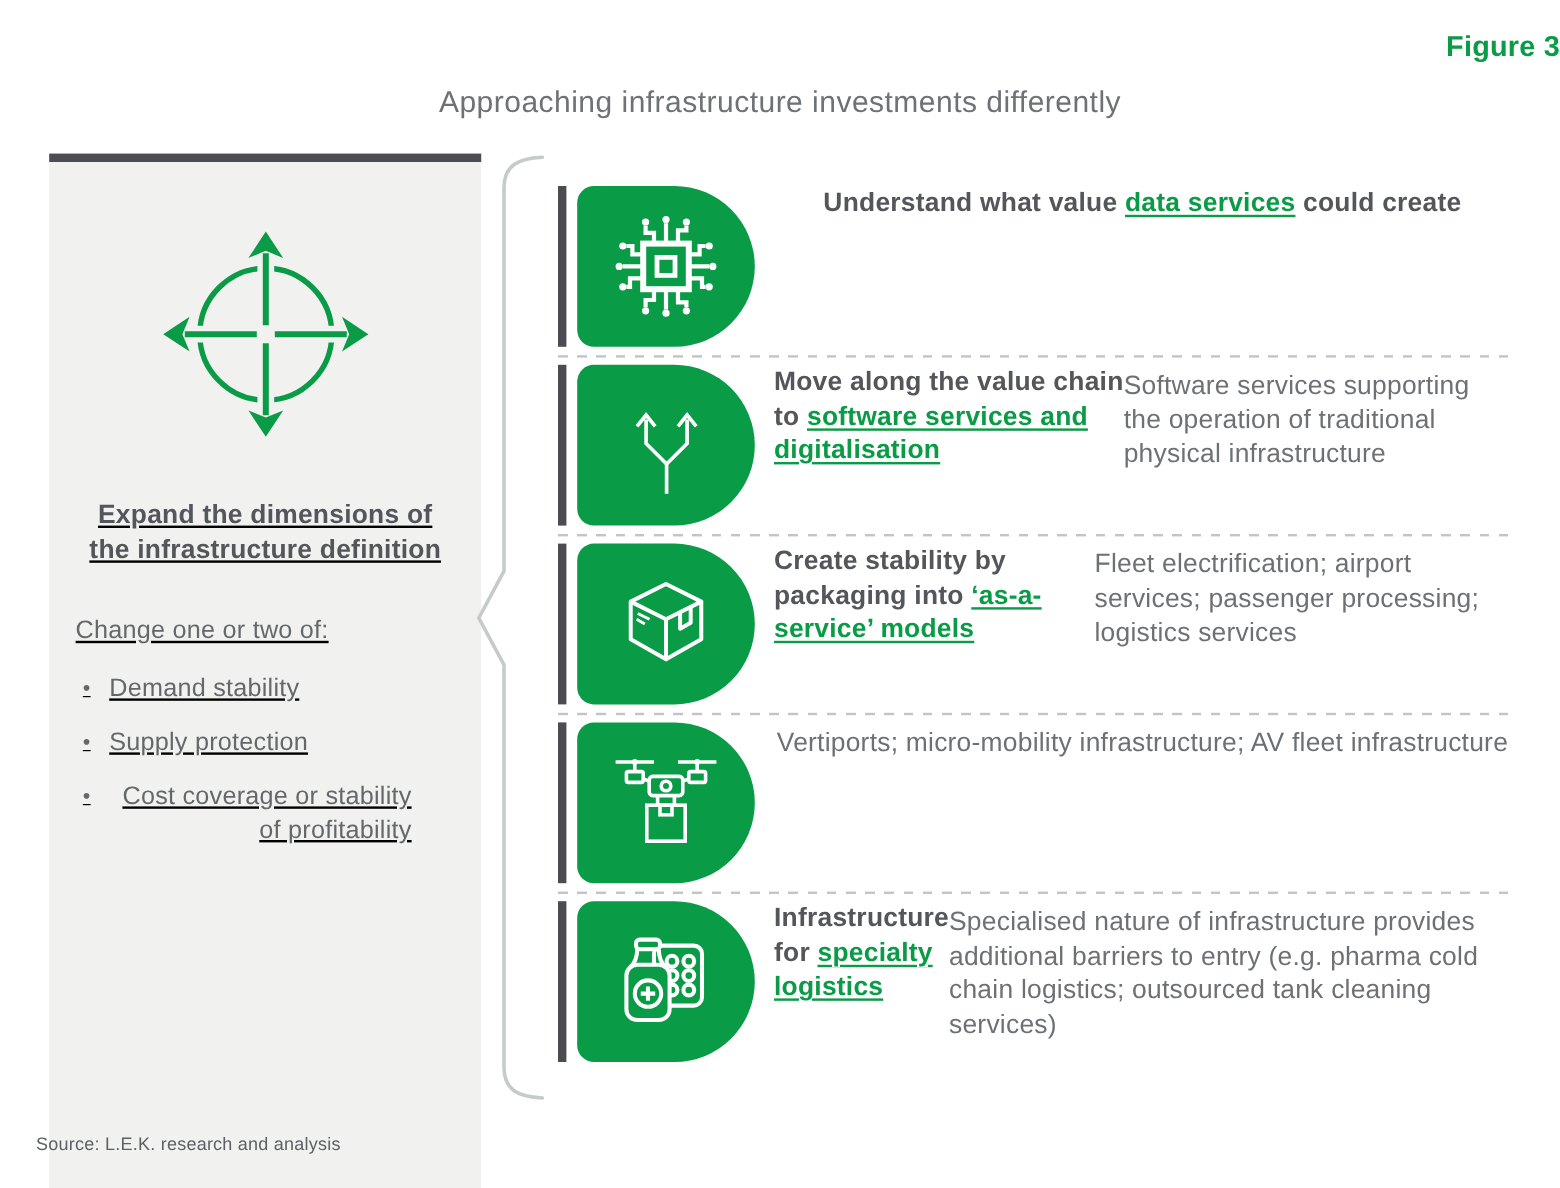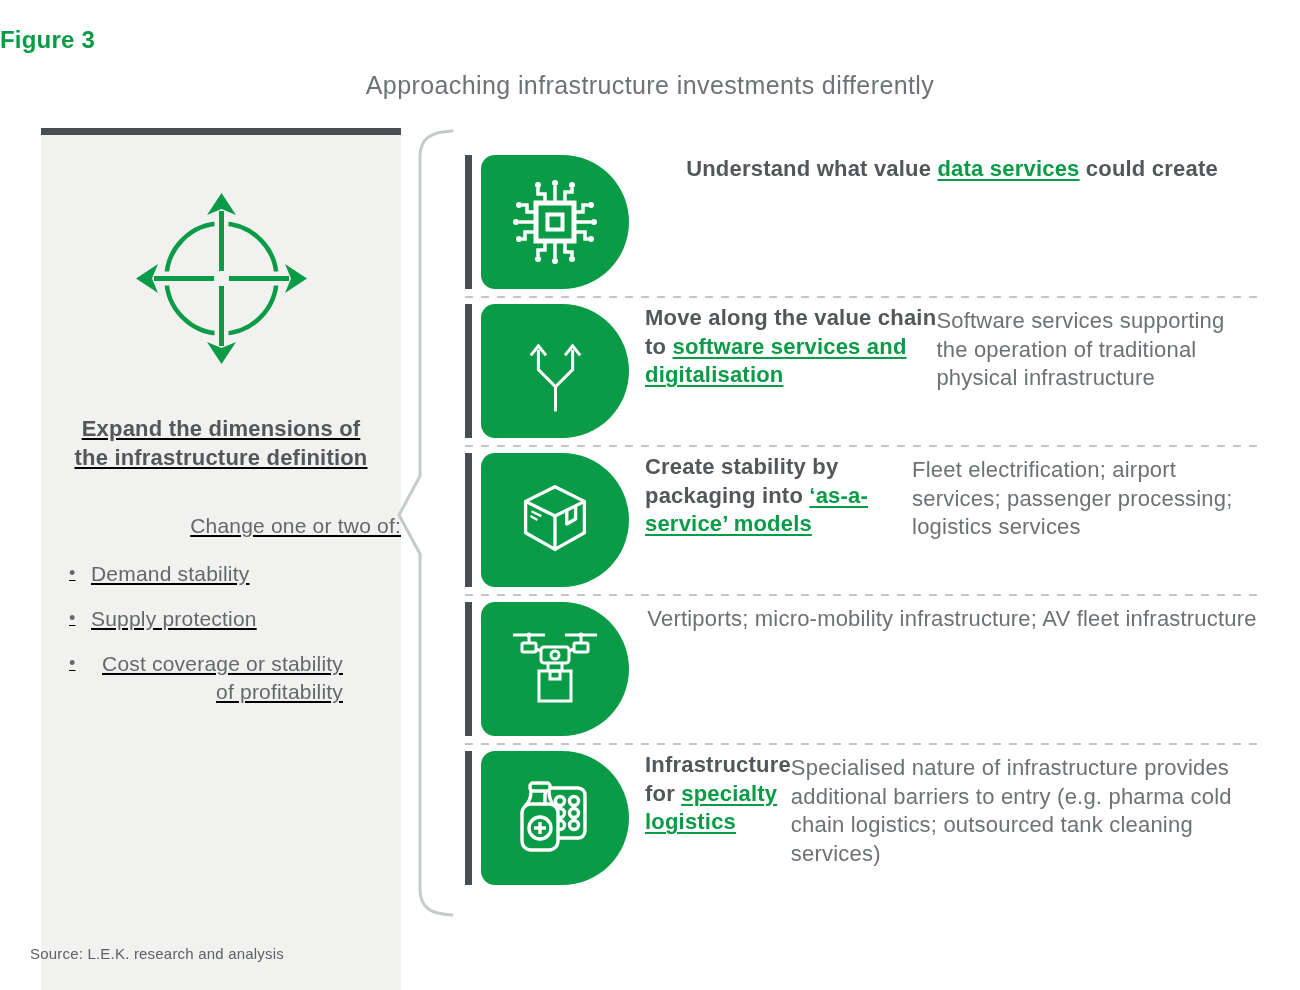--- a/index.html
+++ b/index.html
@@ -8,32 +8,32 @@
     --panelbg:#f1f1ef;
     --heading:#53565a;
     --body:#686c6f;
     --dash:#c1c5c5;
     --brace:#c5caca;
   }
   *{margin:0;padding:0;box-sizing:border-box;}
   body{background:#fff;font-family:"Liberation Sans","DejaVu Sans",sans-serif;}
   .canvas{position:relative;width:1300px;height:990px;background:#fff;overflow:hidden;}
 
-  .fig-label{position:absolute;top:26px;left:0;right:0;text-align:left;
+  .fig-label{position:absolute;top:26px;left:0;right:0;text-align:right;
     font-size:24px;font-weight:bold;color:var(--green);letter-spacing:.2px;}
   .fig-title{position:absolute;top:71px;left:0;right:0;text-align:center;
     font-size:25px;color:#6e7276;letter-spacing:.4px;}
 
   
   .left-panel{position:absolute;left:41px;top:128px;width:360px;height:932px;
     background:var(--panelbg);border-top:7px solid var(--darkbar);text-decoration:underline;}
   .expand-icon-wrap{display:flex;justify-content:center;margin-top:56px;}
   .lp-heading{margin:48px auto 0;max-width:312px;text-align:center;
     font-size:22px;font-weight:bold;color:var(--heading);line-height:1.32;letter-spacing:.2px;}
-  .lp-intro{margin:42px 0 0 22px;font-size:21px;color:#64686b;letter-spacing:.2px;text-align:right;}
+  .lp-intro{margin:42px 0 0 22px;font-size:21px;color:#64686b;letter-spacing:.2px;}
   .lp-bullets{margin:22px 0 0 28px;list-style:none;}
   .lp-bullets li{display:flex;margin-bottom:17px;font-size:21px;color:#64686b;line-height:1.33;letter-spacing:.2px;}
   .lp-bullets .dot{flex:none;width:22px;font-size:18px;padding-top:2px;color:#64686b;}
   .lp-bullets .btxt{max-width:252px;text-align:right;}
 
   
   .brace{position:absolute;left:395px;top:129px;}
 
   
   .rows{position:absolute;left:465px;top:155px;width:812px;}

